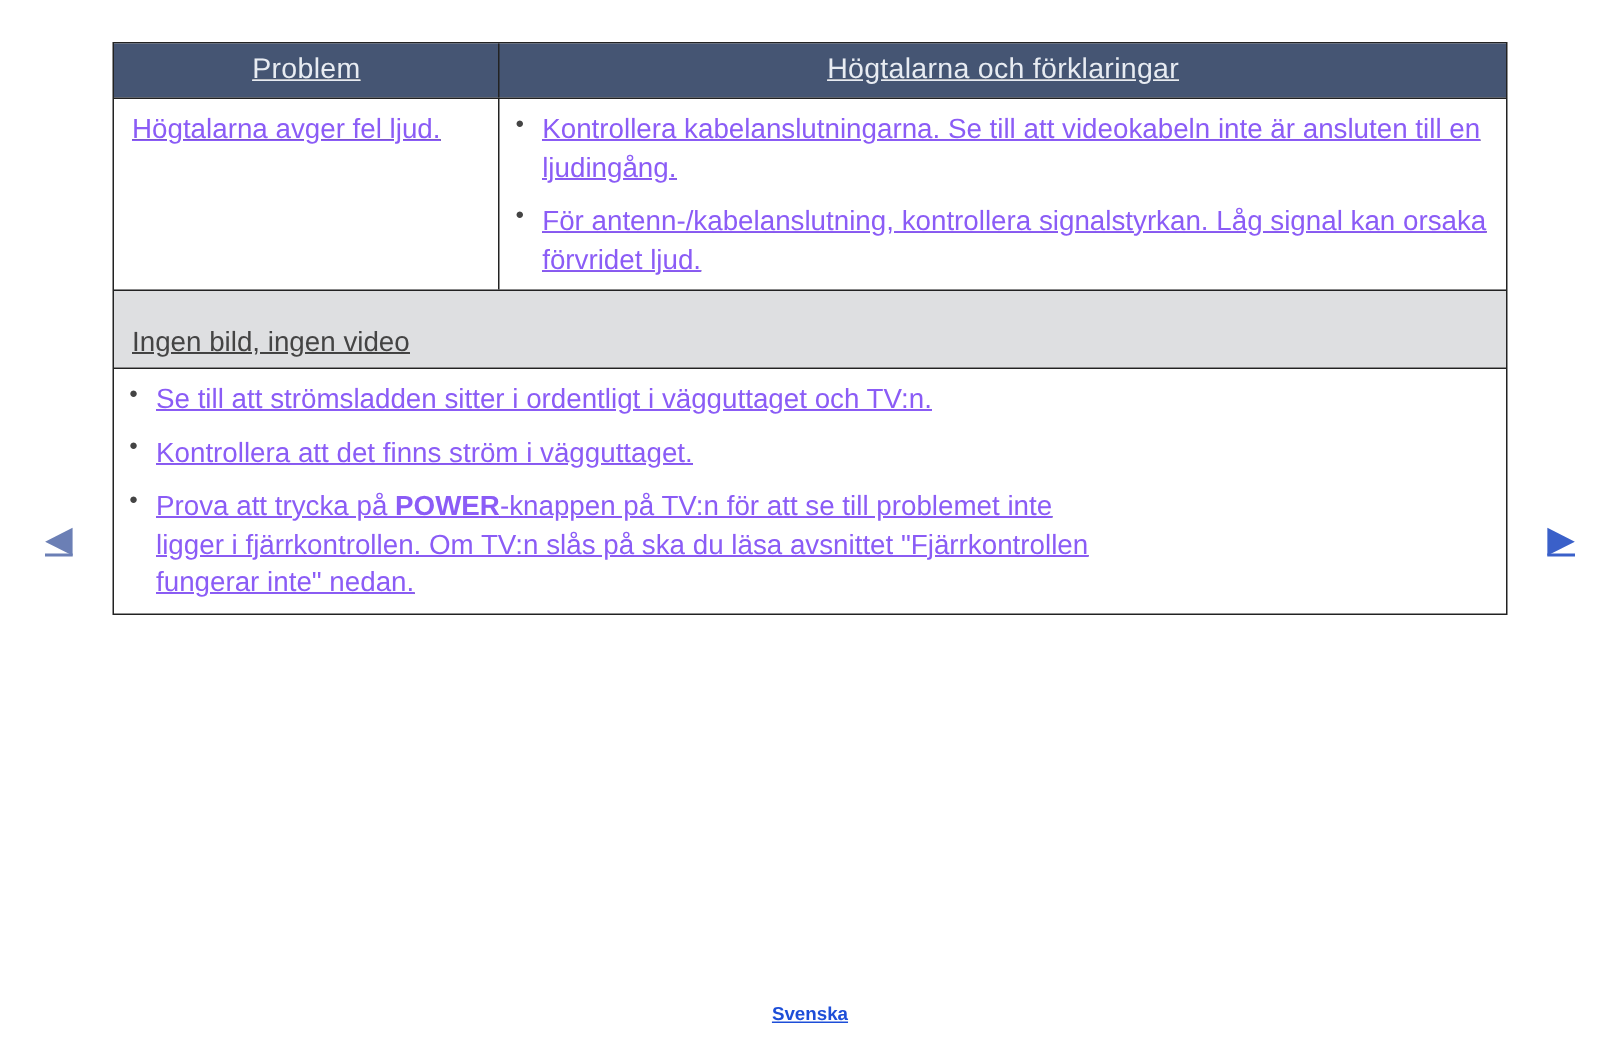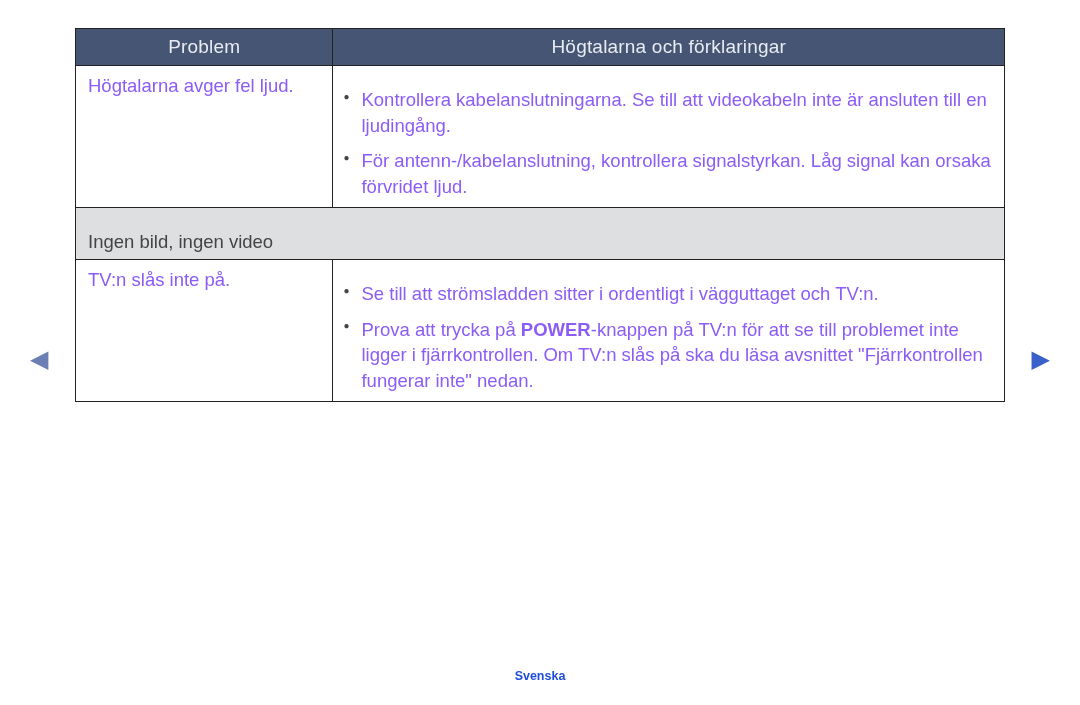--- a/index.html
+++ b/index.html
@@ -1,15 +1,15 @@
 <!DOCTYPE html>
 <html><head>
 <meta charset="utf-8">
 <style>
-  * { box-sizing: border-box; }
+  * { box-sizing: border-box; text-decoration: underline; }
   html, body {
     margin: 0;
     padding: 0;
     width: 1080px;
     height: 705px;
     font-family: Arial, Helvetica, sans-serif;
     background: #fff;
     color: #3a3a3a;
     position: relative;
   }
@@ -36,21 +36,21 @@
     font-weight: 500;
     letter-spacing: 0.2px;
   }
   .col-problem {
     width: 258px;
     border-right: 1px solid #222;
     padding: 7px 10px 8px 12px;
   }
   .col-solution {
     width: 672px;
-    padding: 21px 12px 8px 10px;
+    padding: 7px 12px 8px 10px;
   }
   .hdr .col-problem,
   .hdr .col-solution {
     text-align: center;
     padding: 7px 8px;
   }
   .body-row {
     font-size: 18.5px;
     line-height: 1.38;
     color: #8b5cf6;
@@ -132,24 +132,24 @@
           <li>För antenn-/kabelanslutning, kontrollera signalstyrkan. Låg signal kan orsaka förvridet ljud.</li>
         </ul>
       </div>
     </div>
 
     <div class="row section-row">
       <div class="col-full">Ingen bild, ingen video</div>
     </div>
 
     <div class="row body-row">
-      <div class="col-problem">TV:n slås inte på.</div>
       <div class="col-solution">
         <ul class="sol-list">
           <li>Se till att strömsladden sitter i ordentligt i vägguttaget och TV:n.</li>
+          <li>Kontrollera att det finns ström i vägguttaget.</li>
           <li>
             <span>Prova att trycka på </span><span class="bold">POWER</span><span>-knappen på TV:n för att se till problemet inte ligger i fjärrkontrollen. Om TV:n slås på ska du läsa avsnittet "Fjärrkontrollen fungerar inte" nedan.</span>
           </li>
         </ul>
       </div>
     </div>
 
   </div>
 
   <div class="nav-arrow arrow-left">◀</div>

